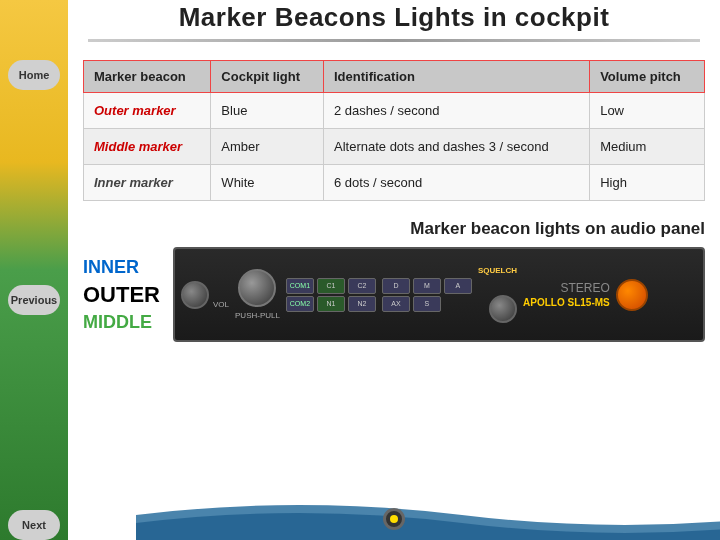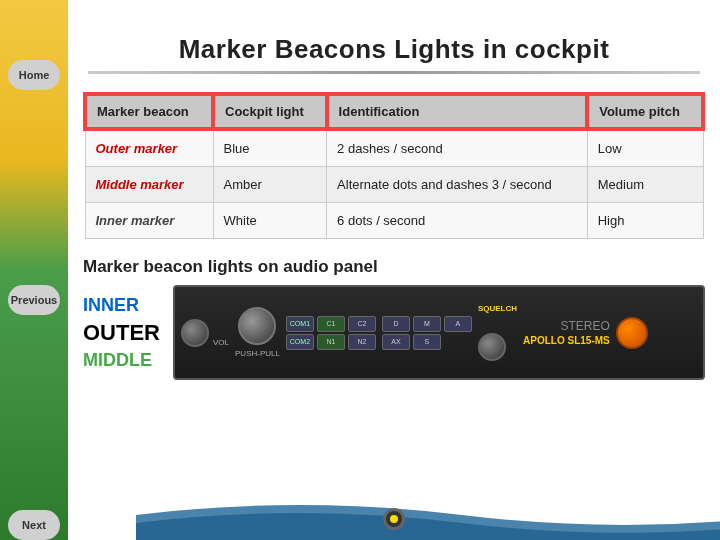--- a/index.html
+++ b/index.html
@@ -54,21 +54,21 @@
       position: absolute;
       left: 68px;
       top: 0;
       width: 652px;
       height: 540px;
       background: white;
     }
 
     
     .title-area {
-      padding: 34px 20px 8px 20px;
+      padding: 2px 20px 8px 20px;
       text-align: center;
     }
 
     .page-title {
       font-size: 26px;
       font-weight: bold;
       color: #222;
       letter-spacing: 0.5px;
     }
 
@@ -91,21 +91,21 @@
 
     thead tr {
       background: #c8c8c8;
     }
 
     thead th {
       padding: 8px 10px;
       text-align: left;
       font-weight: bold;
       color: #222;
-      border: 4px solid #ef4444;
+      border: 1px solid #ef4444;
       font-size: 13px;
       margin-left: 17px;
     }
 
     tbody tr {
       border: 1px solid #ddd;
     }
 
     tbody tr:nth-child(odd) {
       background: #f8f8f8;
@@ -135,21 +135,21 @@
     
     .bottom-section {
       padding: 8px 15px 0 15px;
     }
 
     .audio-panel-title {
       font-size: 17px;
       font-weight: bold;
       color: #222;
       margin-bottom: 8px;
-      text-align: left;
+      text-align: right;
     }
 
     .panel-area {
       display: flex;
       flex-direction: row;
       align-items: center;
       gap: 10px;
     }
 
     .marker-labels {
@@ -382,21 +382,21 @@
           <div class="panel-btn-row">
             <div class="panel-btn">D</div>
             <div class="panel-btn">M</div>
             <div class="panel-btn">A</div>
           </div>
           <div class="panel-btn-row">
             <div class="panel-btn">AX</div>
             <div class="panel-btn">S</div>
           </div>
         </div>
-        <div style="display:flex;flex-direction:column;gap:20px;align-items:flex-start;">
+        <div style="display:flex;flex-direction:column;gap:20px;align-items:flex-end;">
           <div style="font-size:8px;color:#ffcc44;font-weight:bold;">SQUELCH</div>
           <div class="panel-knob"></div>
         </div>
         <div style="display:flex;flex-direction:column;gap:2px;align-items:flex-end;">
           <div style="font-size:12px;color:#888;">STEREO</div>
           <div class="apollo-label">APOLLO SL15-MS</div>
         </div>
         <div class="panel-orange-circle"></div>
       </div>
     </div>

